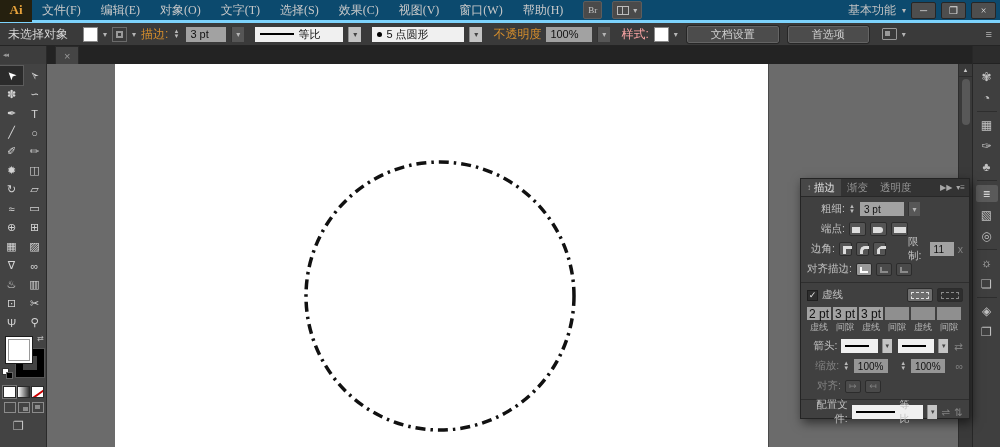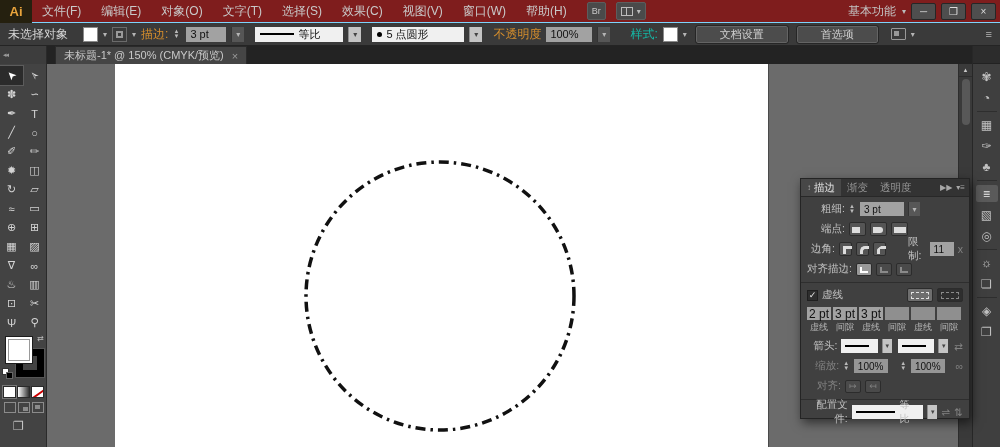--- a/index.html
+++ b/index.html
@@ -1,22 +1,22 @@
 <!DOCTYPE html>
 <html><head>
 <meta charset="utf-8">
 <style>
   *{box-sizing:border-box;margin:0;padding:0}
   body{background:#222}
   .app{position:relative;width:1000px;height:447px;overflow:hidden;background:#535353;
        font-family:"Liberation Sans","DejaVu Sans",sans-serif;color:#cfcfcf;font-size:12px;}
 
   
-  .menubar{position:absolute;left:0;top:0;width:1000px;height:23px;background:#7f1d1d;
-           border-bottom:1px solid #7dd3fc;display:flex;align-items:center;gap:0;}
+  .menubar{position:absolute;left:0;top:0;width:1000px;height:23px;background:#0c4a6e;
+           border-bottom:3px solid #7dd3fc;display:flex;align-items:center;gap:0;font-family:Liberation Serif, serif;}
   .ailogo{width:32px;height:23px;background:#25200f;color:#e8a33b;font-weight:bold;
           display:flex;align-items:center;justify-content:center;font-size:13px;}
   .menu-item{padding:0 10px;height:23px;display:flex;align-items:center;color:#c9c9c9;cursor:default;}
   .mini-btn{height:16px;margin-left:10px;background:#4a4a4a;border:1px solid #5d5d5d;border-radius:2px;
             color:#c9c9c9;font-size:9px;display:flex;align-items:center;justify-content:center;padding:8px 4px;}
   .grid-ic{display:inline-block;width:12px;height:9px;border:1px solid #bbb;position:relative;margin-right:2px}
   .grid-ic:before{content:"";position:absolute;left:4px;top:0;bottom:0;width:1px;background:#bbb}
   .caret{font-size:8px;color:#bbb;margin-left:2px}
   .spacer{flex:1}
   .workspace{color:#c3c3c3;margin-right:4px}
@@ -197,34 +197,33 @@
       <span>5 点圆形</span>
     </span>
     <span class="wseg">
         <span class="dd">▾</span>
       </span>
     <span class="linklabel" style="margin-left:6px">不透明度</span>
     <span class="field" style="width:46px">100%</span>
     <span class="fseg">
         <span class="dd">▾</span>
       </span>
-    <span style="margin-left:15px;color:#14b8a6">样式:</span>
+    <span style="margin-left:6px;color:#fca5a5">样式:</span>
     <span class="swatch"></span>
     <span class="dd">▾</span>
     <span class="obtn">文档设置</span>
     <span class="obtn">首选项</span>
     <span class="ptr-ic"></span>
     <span class="dd">▾</span>
     <span class="panel-list-ic">≡</span>
   </div>
 
   <div class="tabstrip">
     <div class="tool-head">◂◂</div>
     <div class="doc-tab">
-      <span>未标题-1* @ 150% (CMYK/预览)</span>
       <span class="tab-close">×</span>
     </div>
   </div>
 
   <div class="toolbar">
     <div class="tools">
       <div class="tool sel">
           <span class="rot-ul">➤</span>
         </div>
       <div class="tool">

